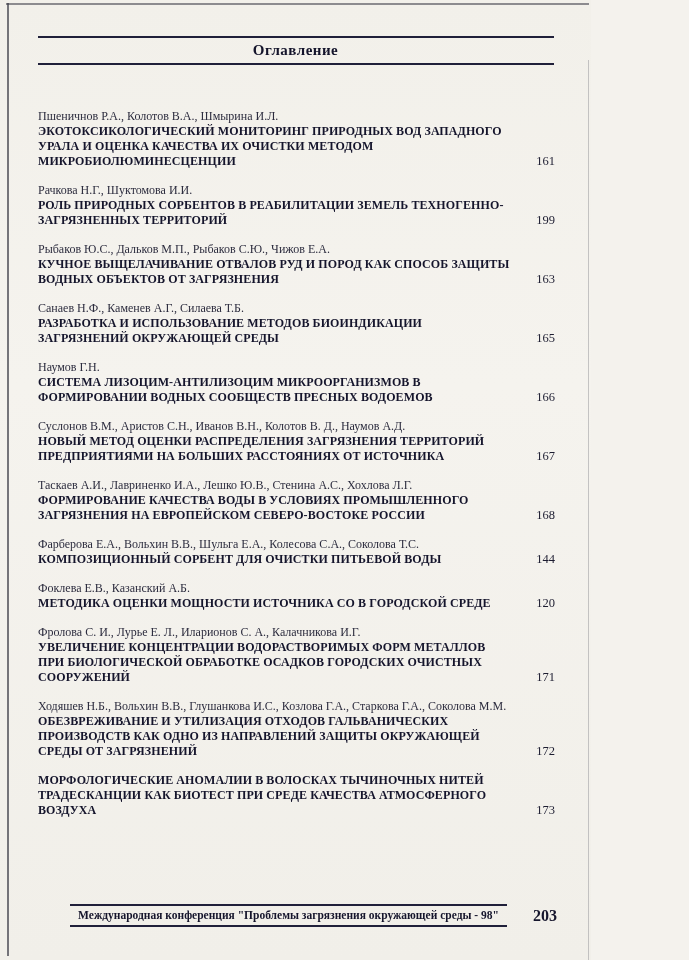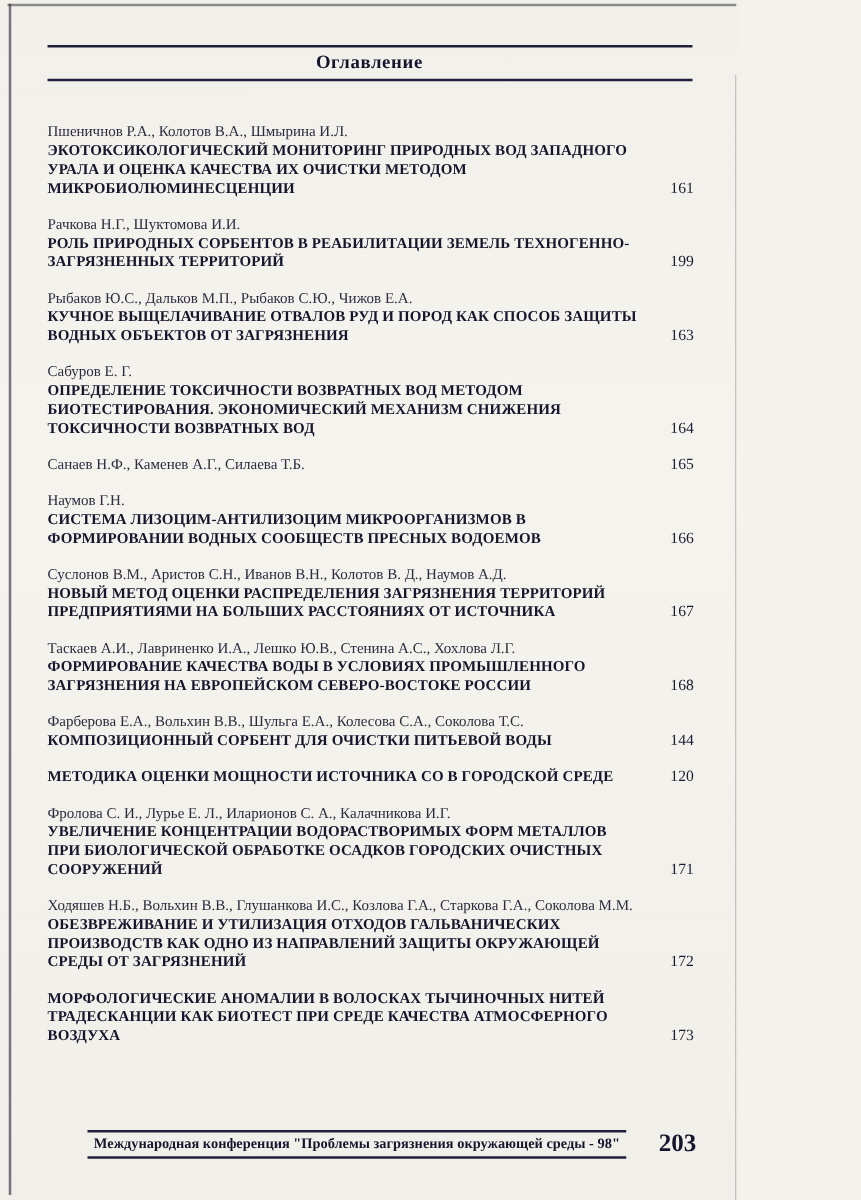--- a/index.html
+++ b/index.html
@@ -39,21 +39,21 @@
     padding: 3px 0 4px;
   }
   .header-title {
     font-weight: bold;
     font-size: 15px;
     letter-spacing: .5px;
     color: #14142b;
   }
   
   .toc {
-    margin: 33px 36px 0 38px;
+    margin: 44px 36px 0 38px;
   }
   .entry {
     display: flex;
     align-items: flex-end;
     margin-bottom: 14px;
   }
   .entry-text { flex: 1; padding-right: 10px; }
   .authors {
     font-size: 12px;
     line-height: 15px;
@@ -88,21 +88,21 @@
     border-top: 2px solid #20203a;
     border-bottom: 2px solid #20203a;
     text-align: center;
     padding: 3px 4px 4px;
     font-weight: bold;
     font-size: 11.5px;
     color: #15152c;
   }
   .footer-page {
     font-weight: bold;
-    font-size: 20px;
+    font-size: 16px;
     color: #15152c;
   }
 </style>
 </head>
 <body>
 
 <div class="page">
 
   <div class="edge-top"></div>
   <div class="edge-left"></div>
@@ -130,31 +130,25 @@
   </div>
 
   <div class="entry">
     <div class="entry-text">
       <div class="authors">Рыбаков Ю.С., Дальков М.П., Рыбаков С.Ю., Чижов Е.А.</div>
       <div class="title">КУЧНОЕ ВЫЩЕЛАЧИВАНИЕ ОТВАЛОВ РУД И ПОРОД КАК СПОСОБ ЗАЩИТЫ ВОДНЫХ ОБЪЕКТОВ ОТ ЗАГРЯЗНЕНИЯ</div>
     </div>
     <div class="page-num">163</div>
   </div>
 
-  <div class="entry">
-    <div class="entry-text">
-      <div class="authors">Сабуров Е. Г.</div>
-      <div class="title">ОПРЕДЕЛЕНИЕ ТОКСИЧНОСТИ ВОЗВРАТНЫХ ВОД МЕТОДОМ БИОТЕСТИРОВАНИЯ. ЭКОНОМИЧЕСКИЙ МЕХАНИЗМ СНИЖЕНИЯ ТОКСИЧНОСТИ ВОЗВРАТНЫХ ВОД</div>
-    </div>
-    <div class="page-num">164</div>
-  </div>
 
   <div class="entry">
     <div class="entry-text">
       <div class="authors">Санаев Н.Ф., Каменев А.Г., Силаева Т.Б.</div>
+      <div class="title">РАЗРАБОТКА И ИСПОЛЬЗОВАНИЕ МЕТОДОВ БИОИНДИКАЦИИ ЗАГРЯЗНЕНИЙ ОКРУЖАЮЩЕЙ СРЕДЫ</div>
     </div>
     <div class="page-num">165</div>
   </div>
 
   <div class="entry">
     <div class="entry-text">
       <div class="authors">Наумов Г.Н.</div>
       <div class="title">СИСТЕМА ЛИЗОЦИМ-АНТИЛИЗОЦИМ МИКРООРГАНИЗМОВ В ФОРМИРОВАНИИ ВОДНЫХ СООБЩЕСТВ ПРЕСНЫХ ВОДОЕМОВ</div>
     </div>
     <div class="page-num">166</div>
@@ -179,20 +173,21 @@
   <div class="entry">
     <div class="entry-text">
       <div class="authors">Фарберова Е.А., Вольхин В.В., Шульга Е.А., Колесова С.А., Соколова Т.С.</div>
       <div class="title">КОМПОЗИЦИОННЫЙ СОРБЕНТ ДЛЯ ОЧИСТКИ ПИТЬЕВОЙ ВОДЫ</div>
     </div>
     <div class="page-num">144</div>
   </div>
 
   <div class="entry">
     <div class="entry-text">
+      <div class="authors">Фоклева Е.В., Казанский А.Б.</div>
       <div class="title">МЕТОДИКА ОЦЕНКИ МОЩНОСТИ ИСТОЧНИКА СО В ГОРОДСКОЙ СРЕДЕ</div>
     </div>
     <div class="page-num">120</div>
   </div>
 
   <div class="entry">
     <div class="entry-text">
       <div class="authors">Фролова С. И., Лурье Е. Л., Иларионов С. А., Калачникова И.Г.</div>
       <div class="title">УВЕЛИЧЕНИЕ КОНЦЕНТРАЦИИ ВОДОРАСТВОРИМЫХ ФОРМ МЕТАЛЛОВ ПРИ БИОЛОГИЧЕСКОЙ ОБРАБОТКЕ ОСАДКОВ ГОРОДСКИХ ОЧИСТНЫХ СООРУЖЕНИЙ</div>
     </div>

